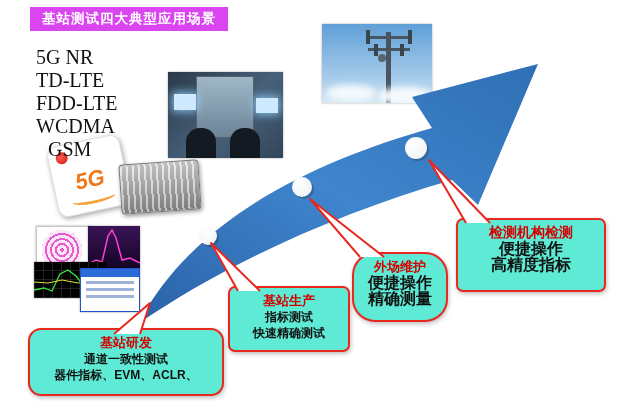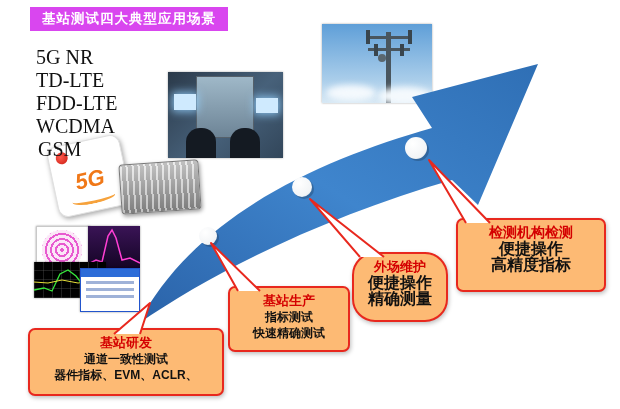--- a/index.html
+++ b/index.html
@@ -7,21 +7,21 @@
          font-family:"Liberation Sans",sans-serif;}
 
   
   .title{position:absolute;left:30px;top:7px;z-index:4;background:#d946ef;color:#ffffff;
          font-size:13.5px;font-weight:bold;padding:3px 12px;letter-spacing:1px;}
 
   
   .tech{position:absolute;left:36px;top:46px;z-index:4;list-style:none;margin:0;padding:0;
         font-family:"Liberation Serif",serif;font-size:20px;color:#111;}
   .tech li{line-height:23px;}
-  .tech li:last-child{margin-left:2px;}
+  .tech li:last-child{margin-left:12px;}
 
   
   .photo{position:absolute;z-index:2;overflow:hidden;box-shadow:0 0 2px rgba(0,0,0,.35);}
   .bench{left:168px;top:72px;width:115px;height:86px;background:linear-gradient(135deg,#2b3a4a,#47617a 55%,#32465a);}
   .bench .rack{position:absolute;left:28px;top:4px;width:56px;height:60px;background:linear-gradient(#9fb8c8,#6d8496);border:1px solid #55606a;}
   .bench .monitor{position:absolute;background:#cfeafe;box-shadow:0 0 8px 2px rgba(150,210,255,.8);}
   .bench .m1{left:6px;top:22px;width:22px;height:16px;}
   .bench .m2{left:88px;top:26px;width:22px;height:15px;}
   .bench .person{position:absolute;bottom:-4px;width:30px;height:34px;background:#141a22;border-radius:14px 14px 0 0;}
   .bench .p1{left:18px;}
@@ -59,25 +59,25 @@
                         repeating-linear-gradient(90deg,rgba(90,90,90,.35) 0 1px,transparent 1px 9px);}
   .window{left:80px;top:268px;width:58px;height:42px;background:#ffffff;border:1px solid #2255cc;}
   .window .bar{height:8px;background:#2c6cd8;}
   .window .ln{height:3px;background:#9fb2d8;margin:4px 5px 0 5px;}
 
   
   .arrow-layer{position:absolute;left:0;top:0;z-index:3;}
   .pointer-layer{position:absolute;left:0;top:0;z-index:6;pointer-events:none;}
 
   
-  .callout{position:absolute;z-index:5;background:#fdba74;border:2px solid #e8281e;border-radius:7px;
+  .callout{position:absolute;z-index:5;background:#5eead4;border:2px solid #e8281e;border-radius:7px;
            text-align:center;padding-top:4px;box-shadow:1px 2px 4px rgba(0,0,0,.25);}
   .callout .t{color:#d40000;font-weight:bold;font-size:13px;line-height:17px;}
   .callout .l{color:#111;font-weight:bold;font-size:12px;line-height:16px;}
-  .c1{left:28px;top:328px;width:192px;height:60px;}
+  .c1{left:28px;top:328px;width:192px;height:60px;border-radius:13px;}
   .c2{left:228px;top:286px;width:118px;height:58px;}
   .c3{left:352px;top:252px;width:92px;height:62px;border-radius:23px;}
   .c4{left:456px;top:218px;width:146px;height:66px;}
   .c4 .t{font-size:14px;}
   .c4 .l,.c3 .l{font-size:16px;}
 </style>
 </head>
 <body>
 
 <div class="slide">

